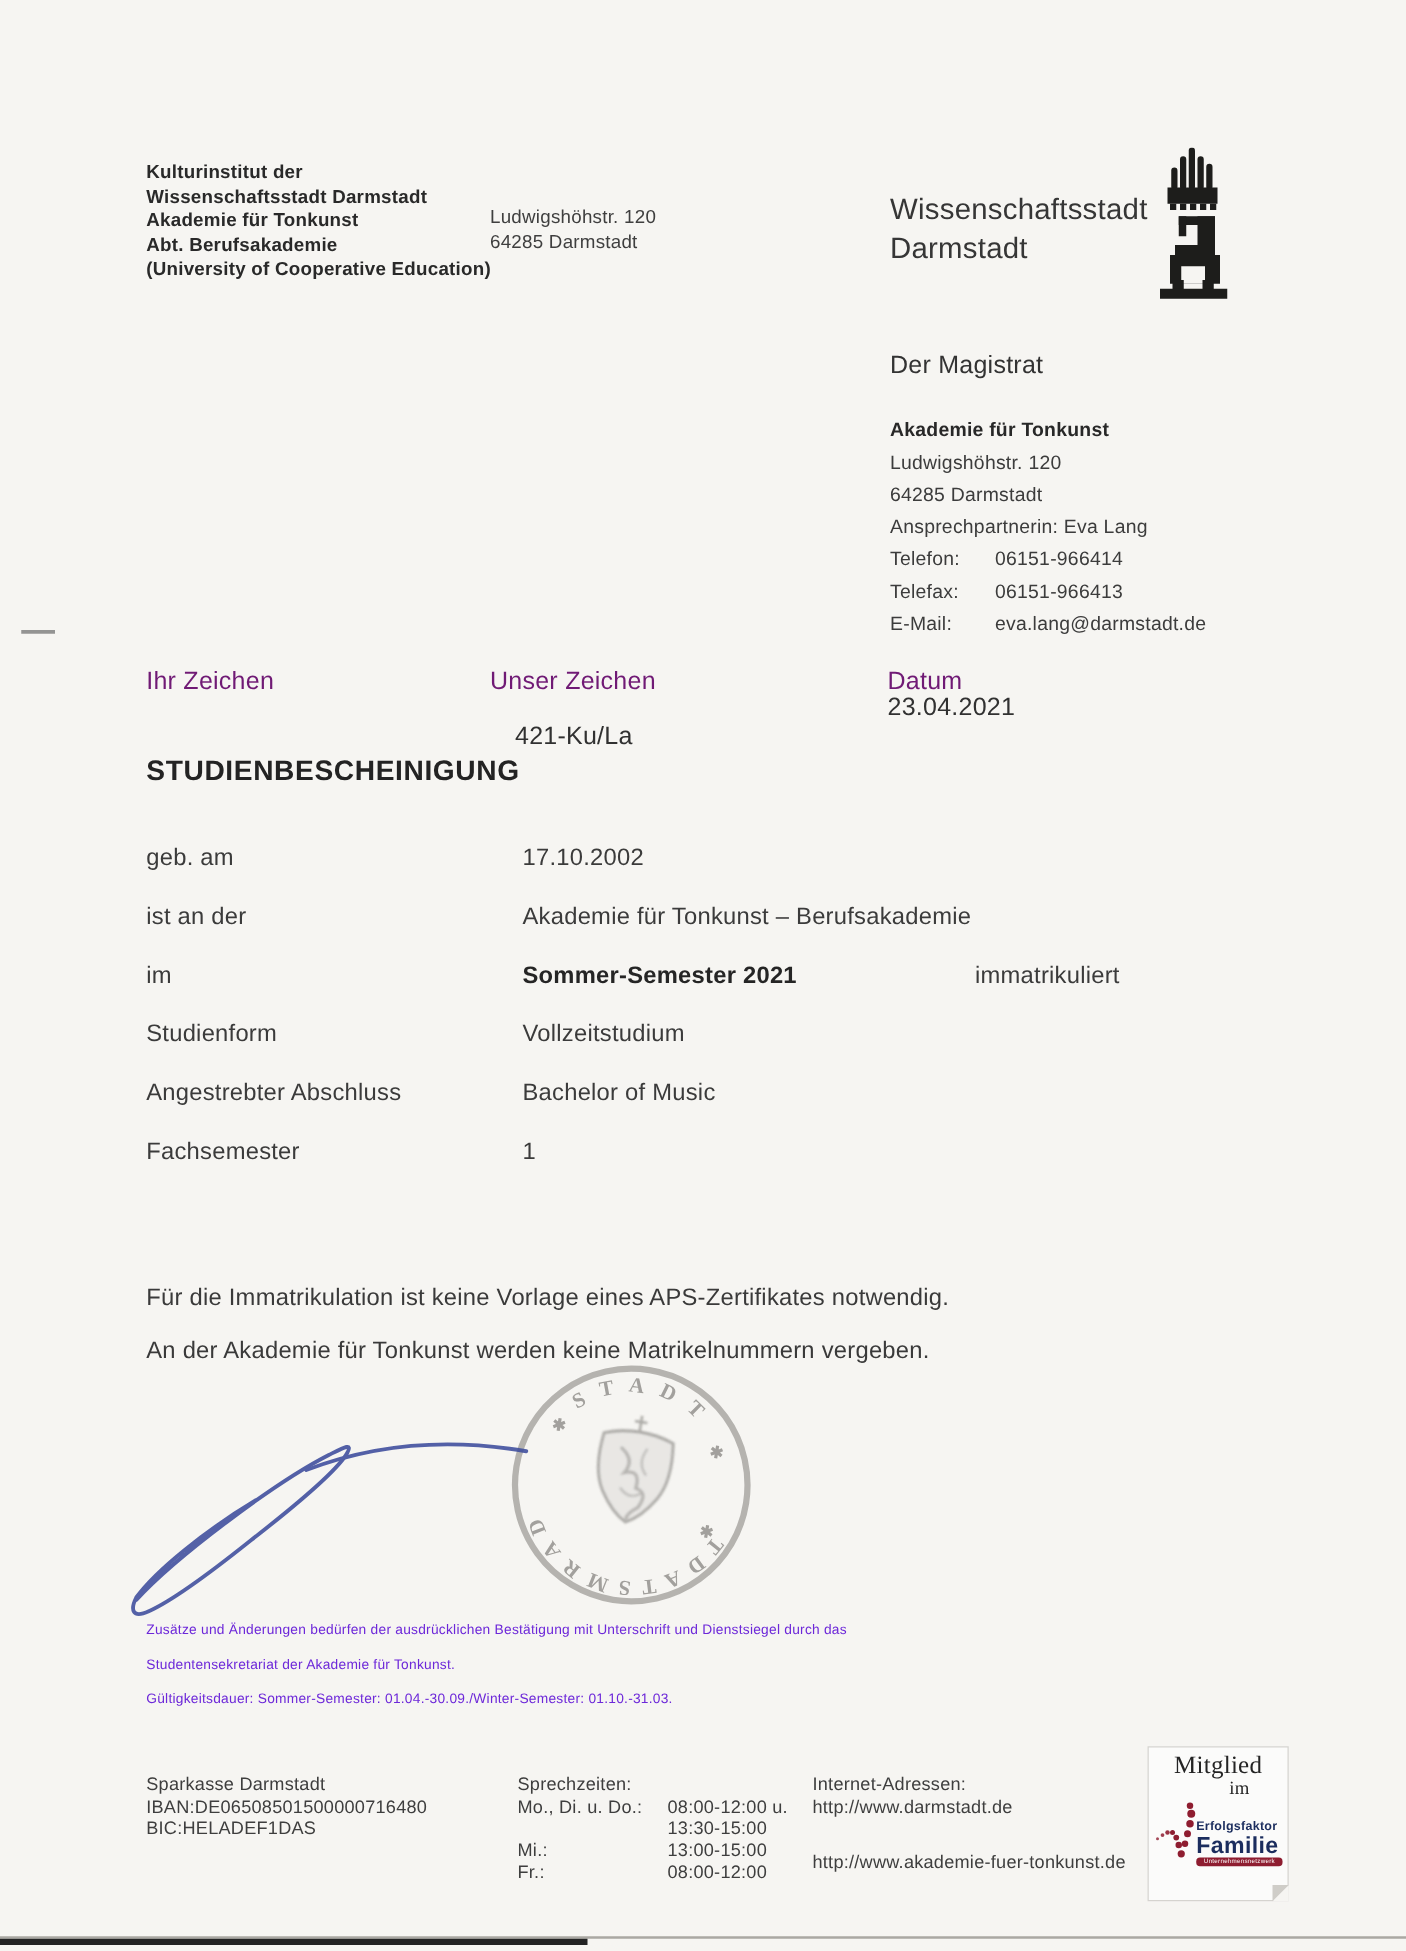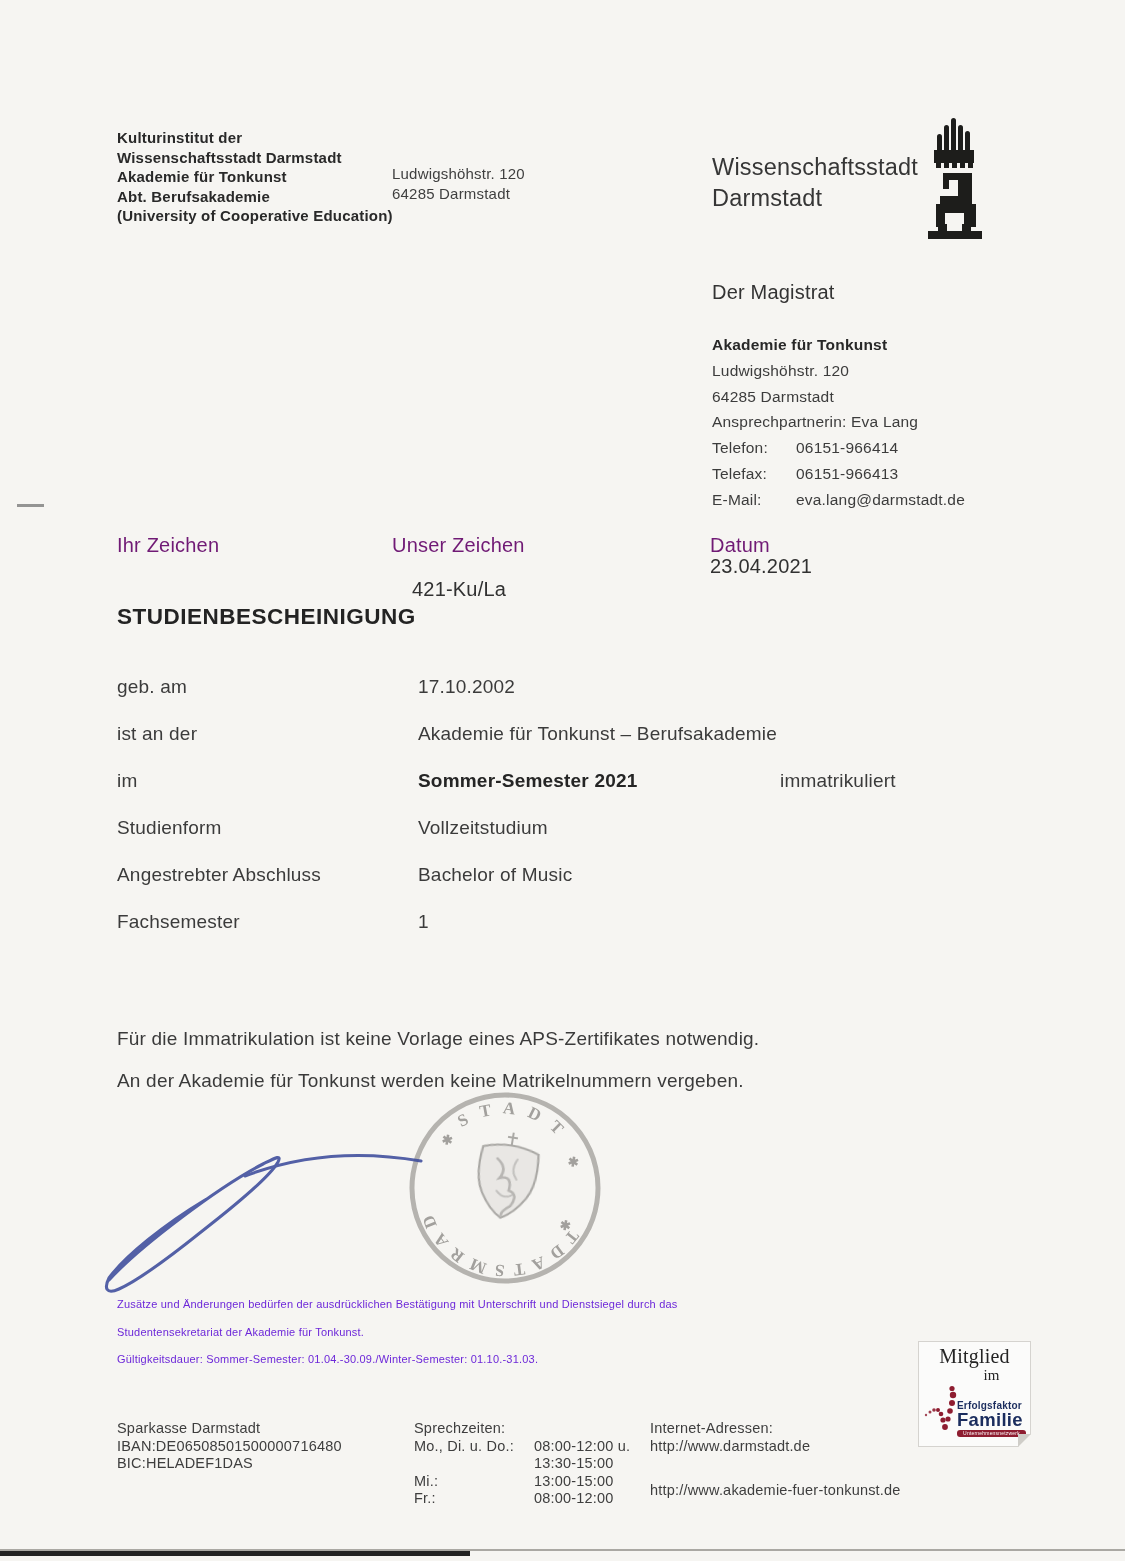--- a/index.html
+++ b/index.html
@@ -54,21 +54,21 @@
 
   
   .foot{font-size:14.5px;line-height:17.5px;color:#3e3e3e;}
   .pos-bank{left:117px;top:1420px;}
   .pos-hours{left:390px;top:1420px;margin-left:24px;}
   .hours-grid{display:grid;grid-template-columns:120px auto;}
   .pos-web{left:650px;top:1420px;}
   .web-url2{margin-top:27px;}
 
   
-  .badge{left:918px;top:1341px;width:113px;height:106px;background:#fbfbfa;
+  .badge{left:918px;top:1397px;width:113px;height:124px;background:#fbfbfa;
     border:1px solid #d5d3cf;box-sizing:border-box;z-index:2;}
   .badge-mitglied{font-family:"Liberation Serif",serif;font-size:20px;color:#242424;text-align:center;margin-top:3px;}
   .badge-im{font-family:"Liberation Serif",serif;font-size:15px;color:#242424;text-align:center;padding-left:34px;line-height:15px;}
   .badge-logo{display:flex;align-items:flex-end;padding:2px 4px 0 4px;}
   .badge-check{width:34px;height:52px;flex:none;}
   .badge-textcol{flex:1;}
   .badge-erfolgsfaktor{font-size:10px;font-weight:bold;color:#1b2d5e;line-height:11px;}
   .badge-familie{font-size:18.5px;font-weight:bold;color:#1b2d5e;line-height:17px;letter-spacing:.3px;}
   .badge-band{margin-top:2px;background:#8e1d30;color:#fff;font-size:5px;line-height:7px;
     text-align:center;border-radius:3px;padding:0 1px;letter-spacing:.2px;}

